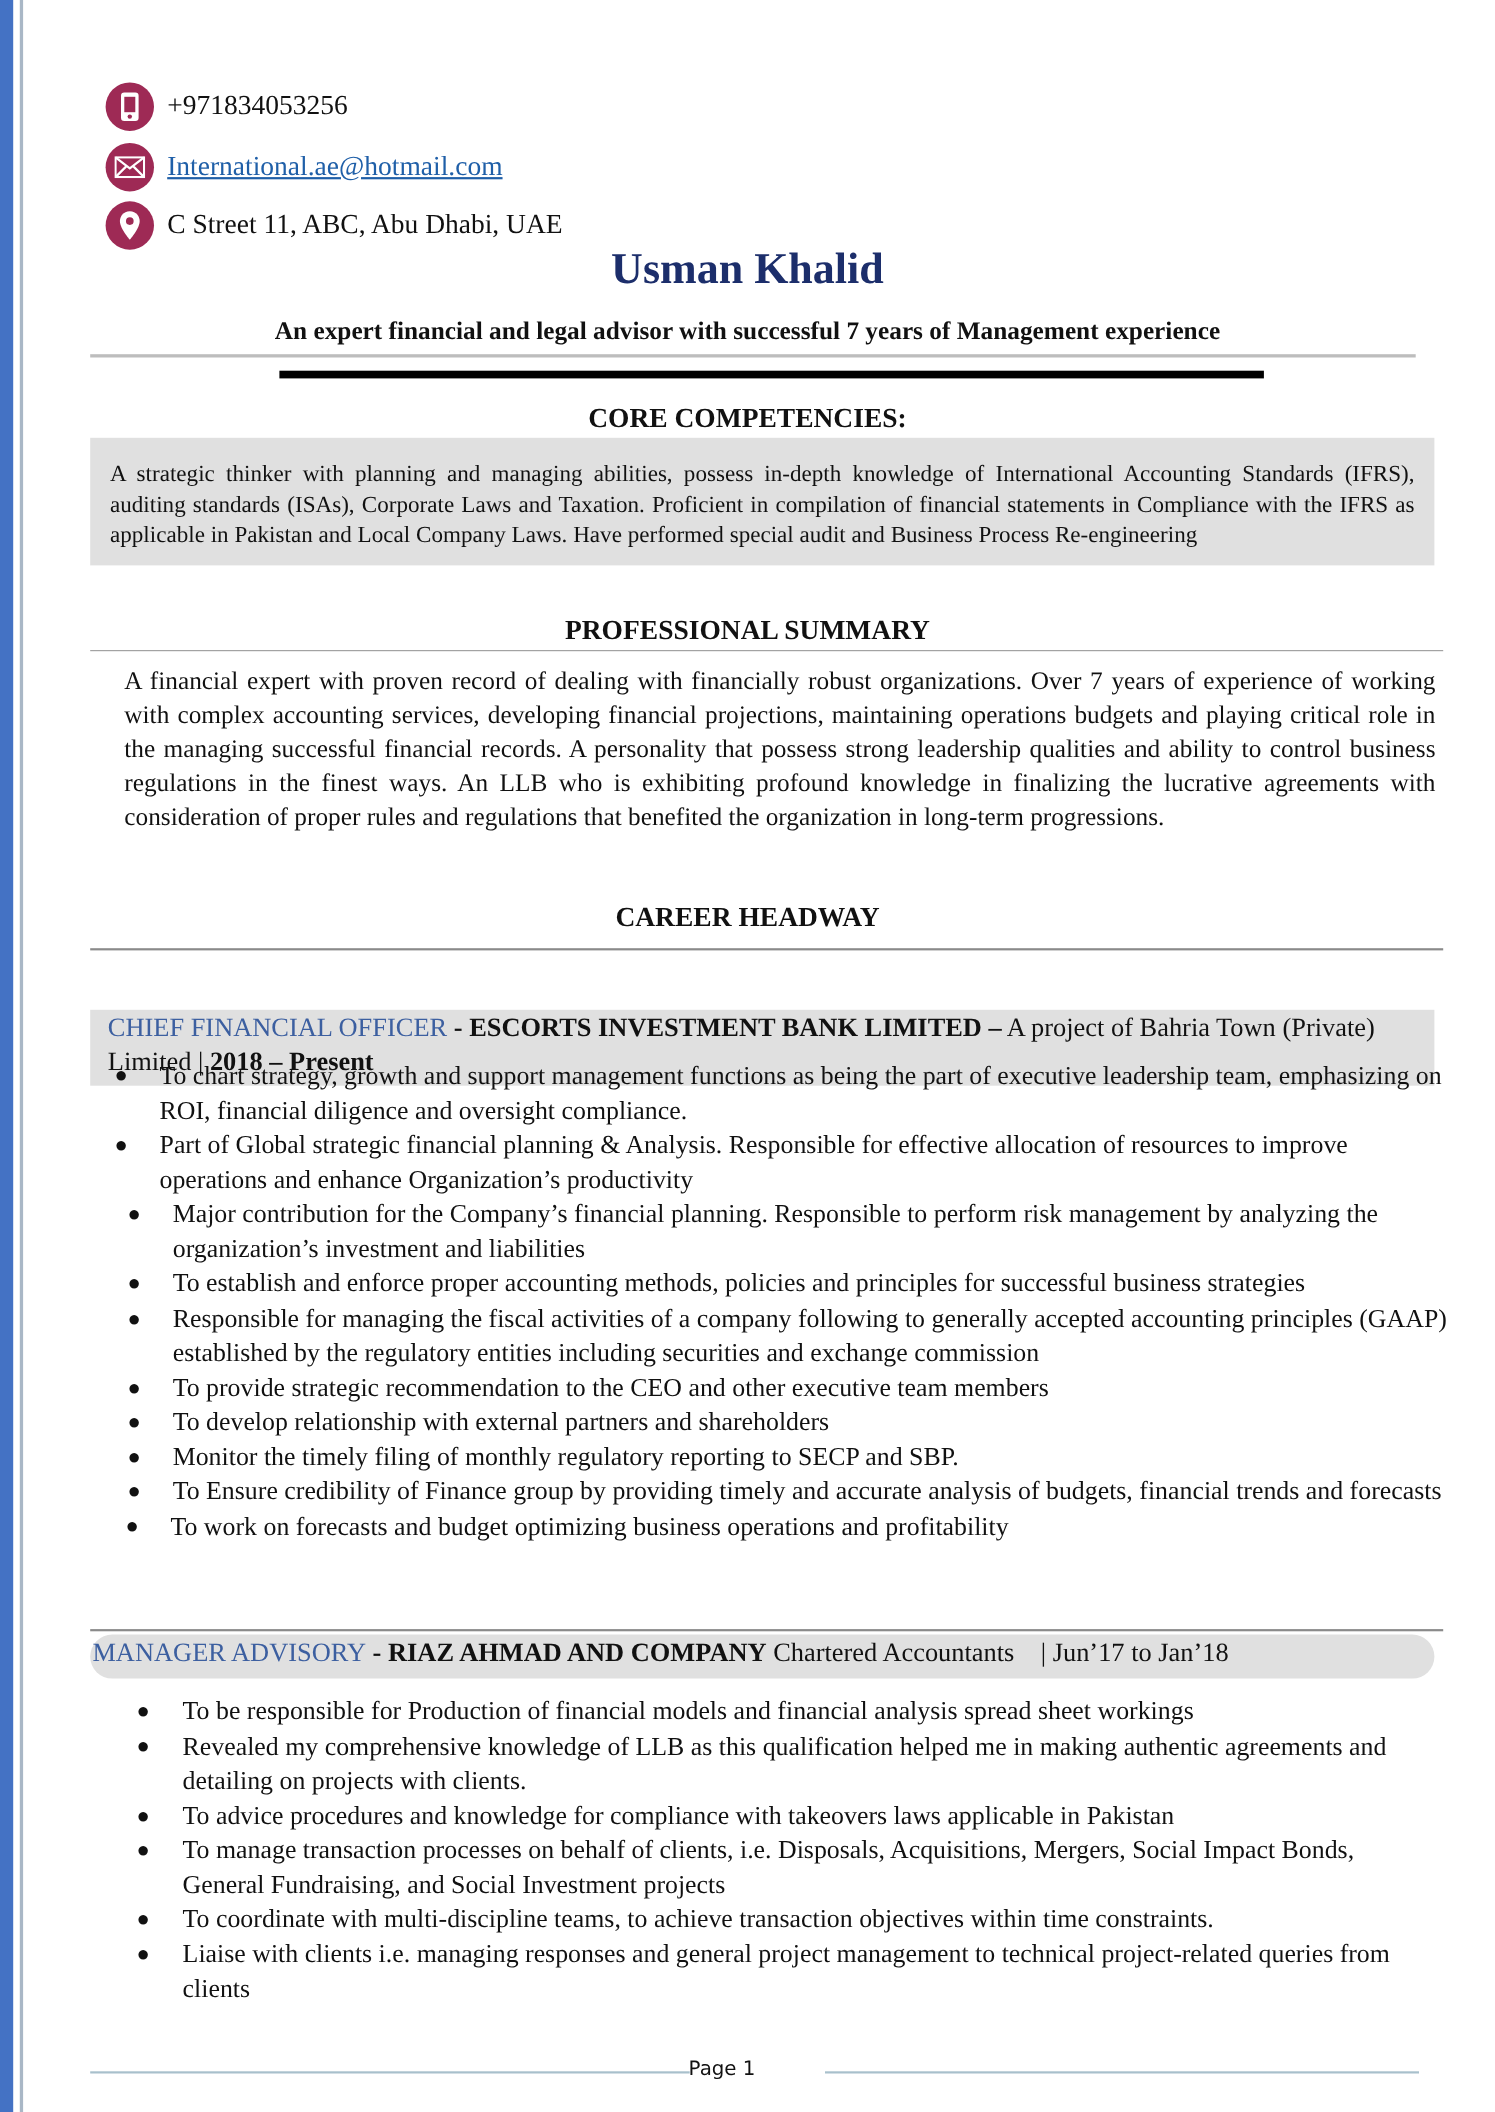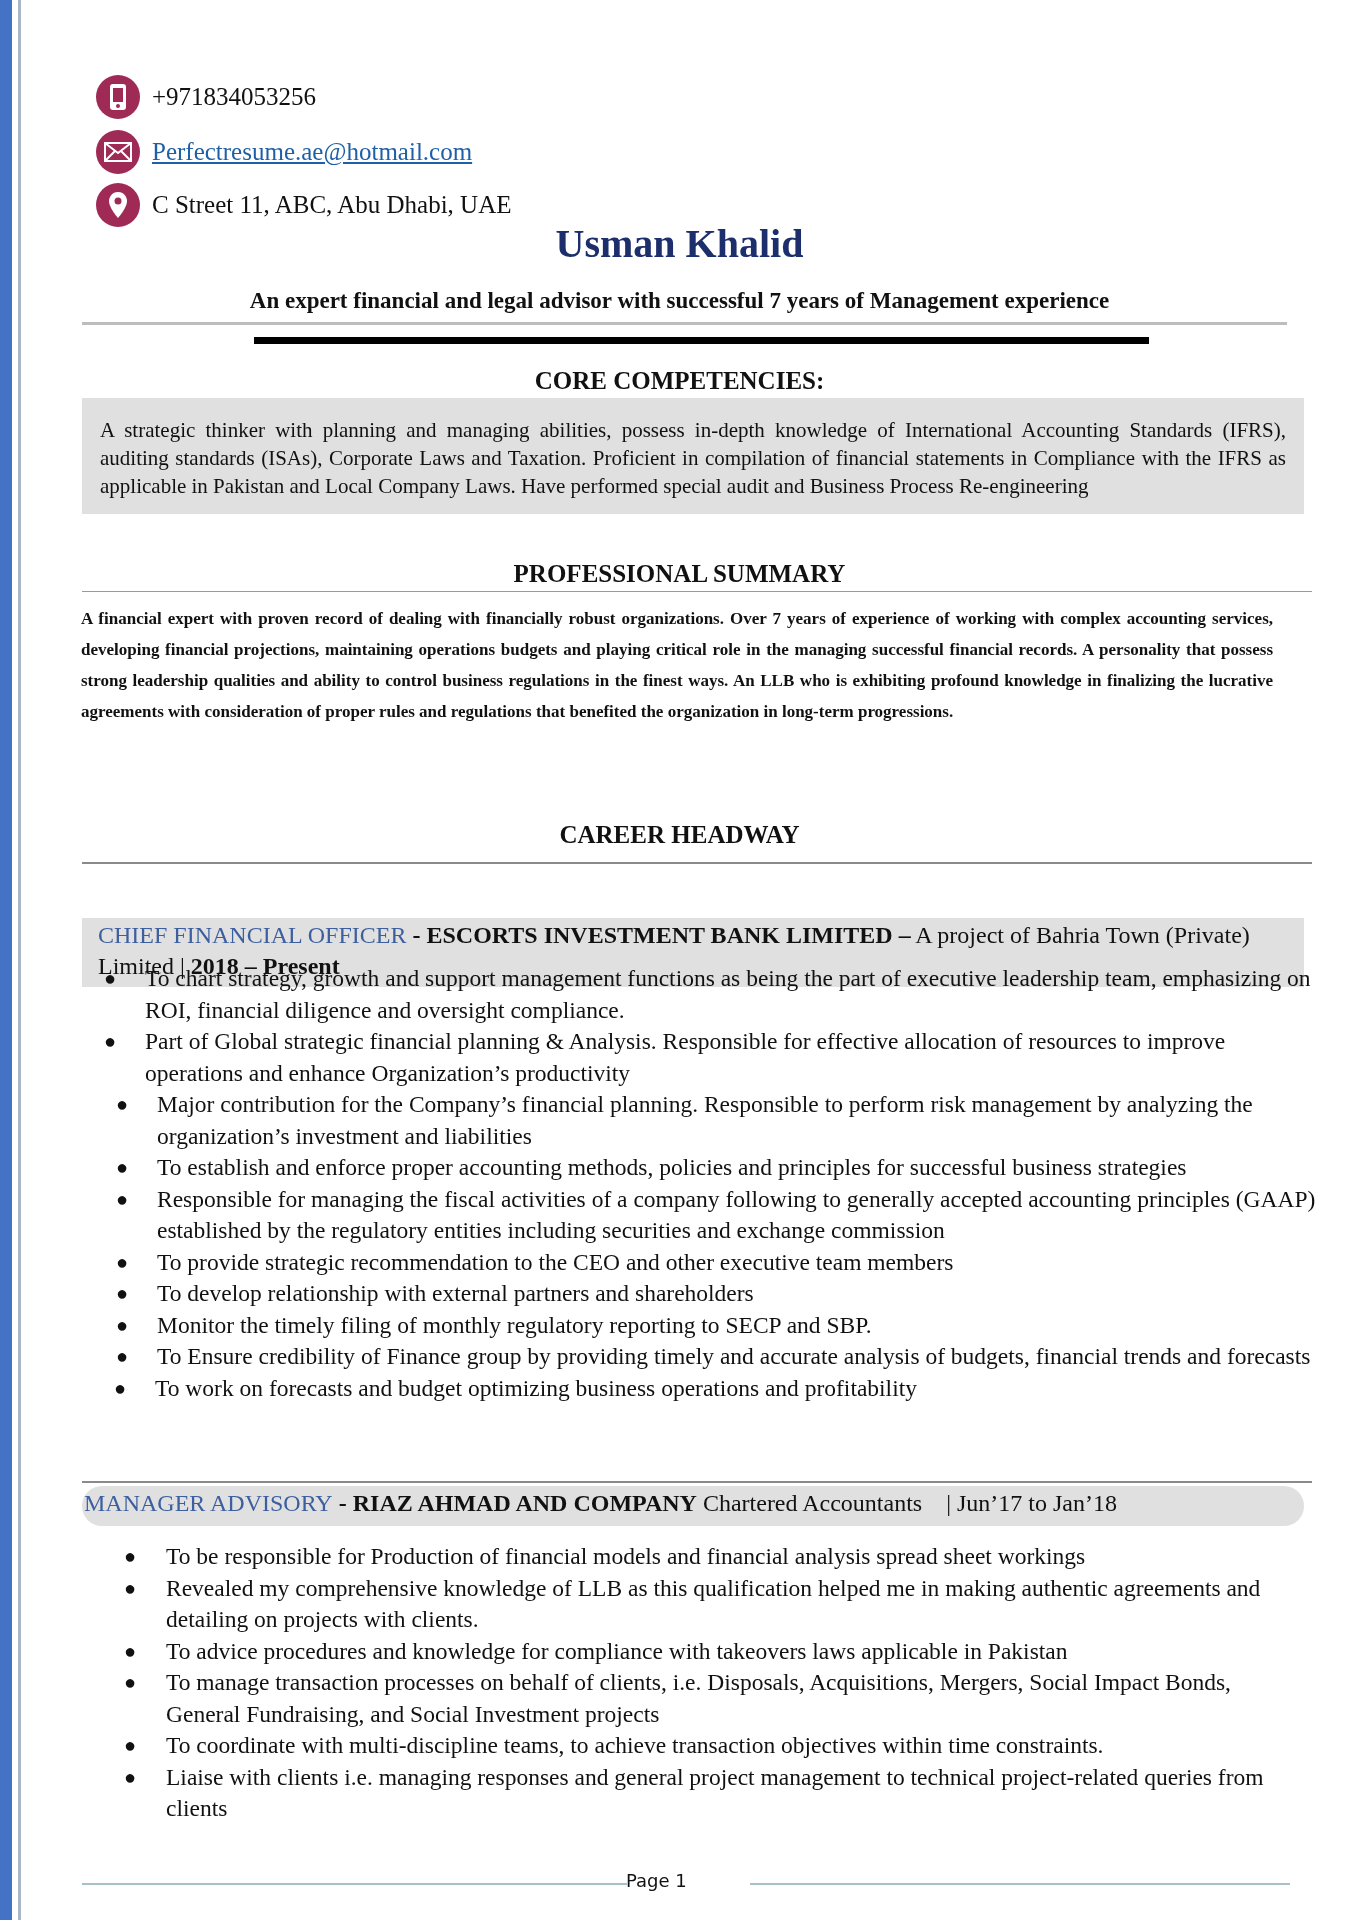--- a/index.html
+++ b/index.html
@@ -36,22 +36,22 @@
     font-size: 25px; font-weight: bold;
   }
   .core-box {
     position: absolute; left: 82px; top: 398px; width: 1222px; height: 116px;
     background: #e0e0e0; box-sizing: border-box; padding: 18px 18px 0 18px;
     font-size: 21px; line-height: 28px; text-align: justify;
   }
   .thin-line { position: absolute; left: 82px; width: 1230px; height: 1px; background: #9a9a9a; }
 
   .summary {
-    position: absolute; left: 81px; top: 603px; width: 1192px;
-    font-size: 17px; line-height: 31px; text-align: justify; font-weight: bold;
+    position: absolute; left: 113px; top: 603px; width: 1192px;
+    font-size: 23px; line-height: 31px; text-align: justify;
   }
 
   .job-head {
     position: absolute; left: 82px; width: 1222px; background: #e0e0e0;
     font-size: 24px; line-height: 31px; box-sizing: border-box;
   }
   .job-head .role { color: #3c5fa0; }
   .job-head b { font-weight: bold; }
 
   ul.bullets { position: absolute; margin: 0; padding: 0; list-style: none; font-size: 23.5px; line-height: 31.5px; }
@@ -80,21 +80,21 @@
   </span>
   <span class="txt">+971834053256</span>
 </div>
 <div class="contact" style="top:130px;">
   <span class="ico">
     <svg width="28" height="20" viewBox="0 0 28 20">
         <rect x="1" y="1" width="26" height="18" fill="none" stroke="#fff" stroke-width="2"></rect>
         <path d="M1 1 L14 11 L27 1 M1 19 L11 9 M27 19 L17 9" fill="none" stroke="#fff" stroke-width="2"></path>
       </svg>
   </span>
-  <a class="txt">Perfectresume.ae@hotmail.com</a>
+  <a class="txt">International.ae@hotmail.com</a>
 </div>
 <div class="contact" style="top:183px;">
   <span class="ico">
     <svg width="20" height="28" viewBox="0 0 20 28">
         <path d="M10 1 C4 1 1 6 1 10 C1 17 10 27 10 27 C10 27 19 17 19 10 C19 6 16 1 10 1Z" fill="#fff"></path>
         <circle cx="10" cy="10" r="3.5" fill="#9e2a55"></circle>
       </svg>
   </span>
   <span class="txt">C Street 11, ABC, Abu Dhabi, UAE</span>
 </div>

